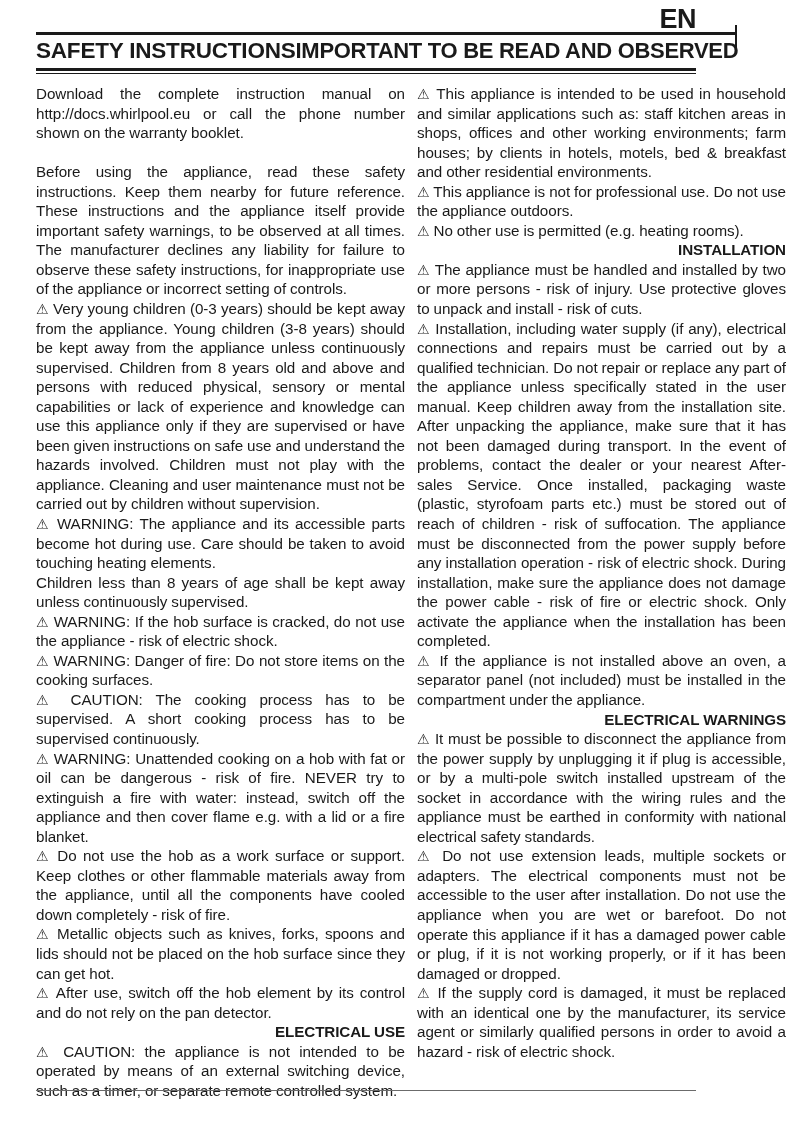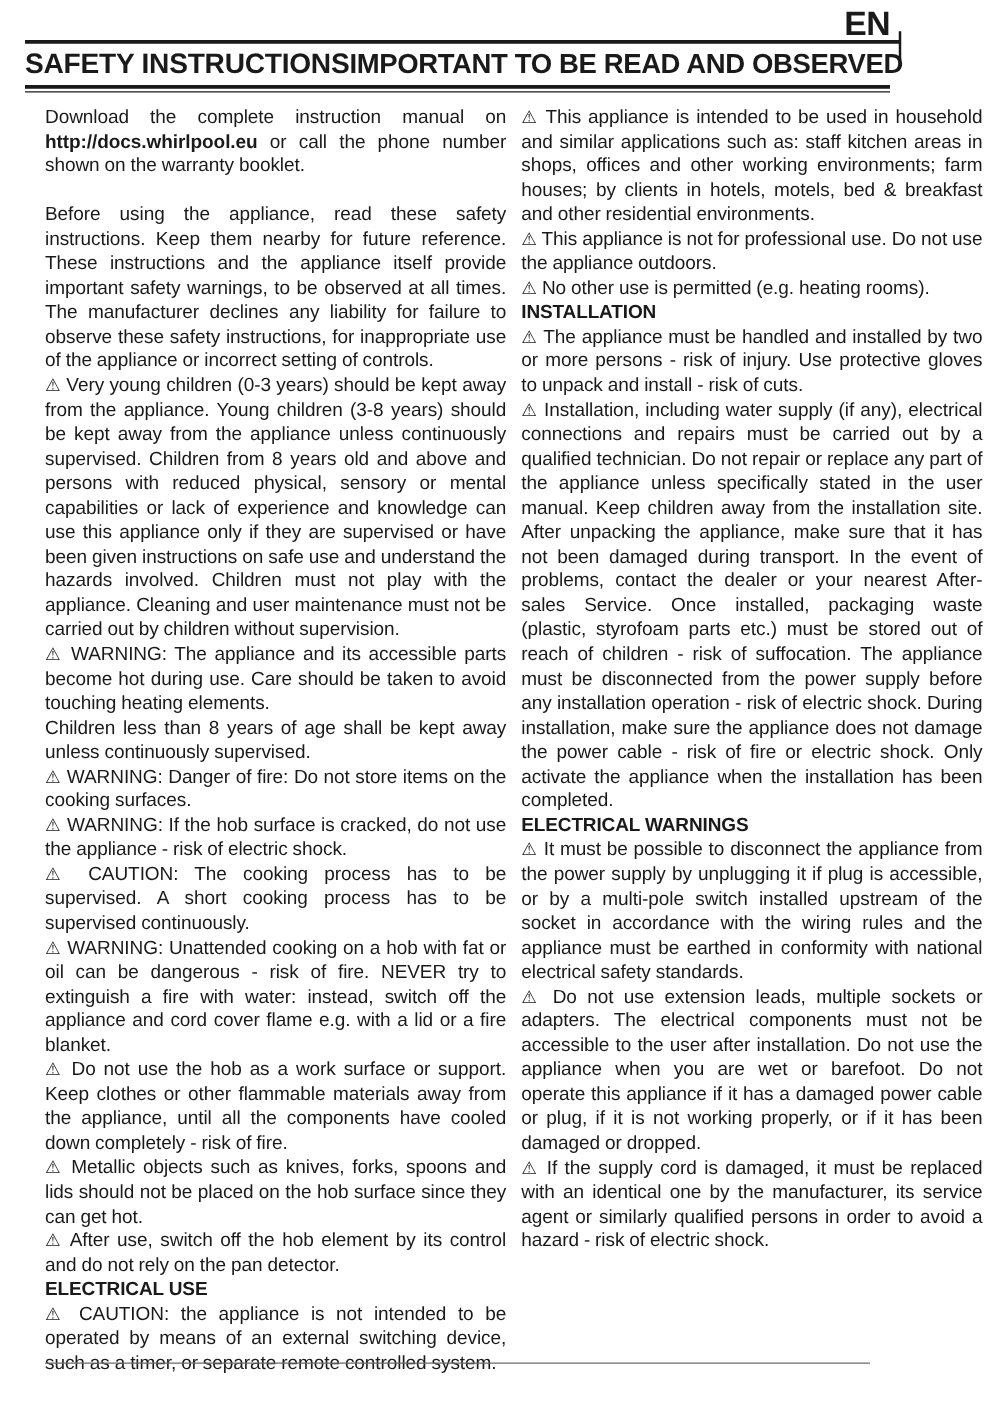--- a/index.html
+++ b/index.html
@@ -15,21 +15,21 @@
     position: relative;
     overflow: hidden;
   }
 
   .page {
     position: absolute;
     left: 0; top: 0;
     width: 720px;
     height: 1134px;
     box-sizing: border-box;
-    padding: 0 8px;
+    padding: 0 24px;
   }
 
   
   .header {
     position: relative;
     height: 70px;
   }
   .header-rule {
     position: absolute;
     left: 12px;
@@ -117,30 +117,30 @@
   }
   p.spacer {
     margin: 0;
     height: 19.5px;
   }
   .heading {
     margin: 0;
     font-size: 15.2px;
     line-height: 19.55px;
     font-weight: bold;
-    text-align: left;
+    text-align: right;
     letter-spacing: -0.1px;
   }
   .warn {
     font-family: "DejaVu Sans", sans-serif;
     font-size: 14px;
     line-height: 1;
   }
   .bold {
-    font-weight: bold;
+    font-weight: normal;
   }
 
   
   .footer-rule {
     position: absolute;
     left: 36px;
     right: 24px;
     bottom: 43px;
     height: 1.2px;
     background: #6b6b6b;
@@ -164,37 +164,38 @@
   </div>
 
   <div class="columns">
     <div class="col" id="col-left">
         <p class="para"><span>Download the complete instruction manual on </span><span class="bold">http://docs.whirlpool.eu</span><span> or call the phone number shown on the warranty booklet.</span></p>
         <p class="spacer"></p>
         <p class="para"><span>Before using the appliance, read these safety instructions. Keep them nearby for future reference. These instructions and the appliance itself provide important safety warnings, to be observed at all times. The manufacturer declines any liability for failure to observe these safety instructions, for inappropriate use of the appliance or incorrect setting of controls.</span></p>
         <p class="para"><span class="warn">⚠</span> <span>Very young children (0-3 years) should be kept away from the appliance. Young children (3-8 years) should be kept away from the appliance unless continuously supervised. Children from 8 years old and above and persons with reduced physical, sensory or mental capabilities or lack of experience and knowledge can use this appliance only if they are supervised or have been given instructions on safe use and understand the hazards involved. Children must not play with the appliance. Cleaning and user maintenance must not be carried out by children without supervision.</span></p>
         <p class="para"><span class="warn">⚠</span> <span>WARNING: The appliance and its accessible parts become hot during use. Care should be taken to avoid touching heating elements.</span></p>
         <p class="para"><span>Children less than 8 years of age shall be kept away unless continuously supervised.</span></p>
+        <p class="para"><span class="warn">⚠</span> <span>WARNING: If the hob surface is cracked, do not use the appliance - risk of electric shock.</span></p>
         <p class="para"><span class="warn">⚠</span> <span>WARNING: Danger of fire: Do not store items on the cooking surfaces.</span></p>
-        <p class="para"><span class="warn">⚠</span> <span>WARNING: If the hob surface is cracked, do not use the appliance - risk of electric shock.</span></p>
         <p class="para"><span class="warn">⚠</span> <span>CAUTION: The cooking process has to be supervised. A short cooking process has to be supervised continuously.</span></p>
-        <p class="para"><span class="warn">⚠</span> <span>WARNING: Unattended cooking on a hob with fat or oil can be dangerous - risk of fire. NEVER try to extinguish a fire with water: instead, switch off the appliance and cord cover flame e.g. with a lid or a fire blanket.</span></p>
+        <p class="para"><span class="warn">⚠</span> <span>WARNING: Unattended cooking on a hob with fat or oil can be dangerous - risk of fire. NEVER try to extinguish a fire with water: instead, switch off the appliance and then cover flame e.g. with a lid or a fire blanket.</span></p>
         <p class="para"><span class="warn">⚠</span> <span>Do not use the hob as a work surface or support. Keep clothes or other flammable materials away from the appliance, until all the components have cooled down completely - risk of fire.</span></p>
         <p class="para"><span class="warn">⚠</span> <span>Metallic objects such as knives, forks, spoons and lids should not be placed on the hob surface since they can get hot.</span></p>
         <p class="para"><span class="warn">⚠</span> <span>After use, switch off the hob element by its control and do not rely on the pan detector.</span></p>
         <p class="heading">ELECTRICAL USE</p>
         <p class="para"><span class="warn">⚠</span> <span>CAUTION: the appliance is not intended to be operated by means of an external switching device, such as a timer, or separate remote controlled system.</span></p>
       </div>
     <div class="col" id="col-right">
         <p class="para"><span class="warn">⚠</span> <span>This appliance is intended to be used in household and similar applications such as: staff kitchen areas in shops, offices and other working environments; farm houses; by clients in hotels, motels, bed &amp; breakfast and other residential environments.</span></p>
         <p class="para"><span class="warn">⚠</span> <span>This appliance is not for professional use. Do not use the appliance outdoors.</span></p>
         <p class="para"><span class="warn">⚠</span> <span>No other use is permitted (e.g. heating rooms).</span></p>
         <p class="heading">INSTALLATION</p>
         <p class="para"><span class="warn">⚠</span> <span>The appliance must be handled and installed by two or more persons - risk of injury. Use protective gloves to unpack and install - risk of cuts.</span></p>
         <p class="para"><span class="warn">⚠</span> <span>Installation, including water supply (if any), electrical connections and repairs must be carried out by a qualified technician. Do not repair or replace any part of the appliance unless specifically stated in the user manual. Keep children away from the installation site. After unpacking the appliance, make sure that it has not been damaged during transport. In the event of problems, contact the dealer or your nearest After-sales Service. Once installed, packaging waste (plastic, styrofoam parts etc.) must be stored out of reach of children - risk of suffocation. The appliance must be disconnected from the power supply before any installation operation - risk of electric shock. During installation, make sure the appliance does not damage the power cable - risk of fire or electric shock. Only activate the appliance when the installation has been completed.</span></p>
+        <p class="para"><span class="warn">⚠</span> <span>If the appliance is not installed above an oven, a separator panel (not included) must be installed in the compartment under the appliance.</span></p>
         <p class="heading">ELECTRICAL WARNINGS</p>
         <p class="para"><span class="warn">⚠</span> <span>It must be possible to disconnect the appliance from the power supply by unplugging it if plug is accessible, or by a multi-pole switch installed upstream of the socket in accordance with the wiring rules and the appliance must be earthed in conformity with national electrical safety standards.</span></p>
         <p class="para"><span class="warn">⚠</span> <span>Do not use extension leads, multiple sockets or adapters. The electrical components must not be accessible to the user after installation. Do not use the appliance when you are wet or barefoot. Do not operate this appliance if it has a damaged power cable or plug, if it is not working properly, or if it has been damaged or dropped.</span></p>
         <p class="para"><span class="warn">⚠</span> <span>If the supply cord is damaged, it must be replaced with an identical one by the manufacturer, its service agent or similarly qualified persons in order to avoid a hazard - risk of electric shock.</span></p>
       </div>
   </div>
 
   <div class="footer-rule"></div>
 </div>
 

